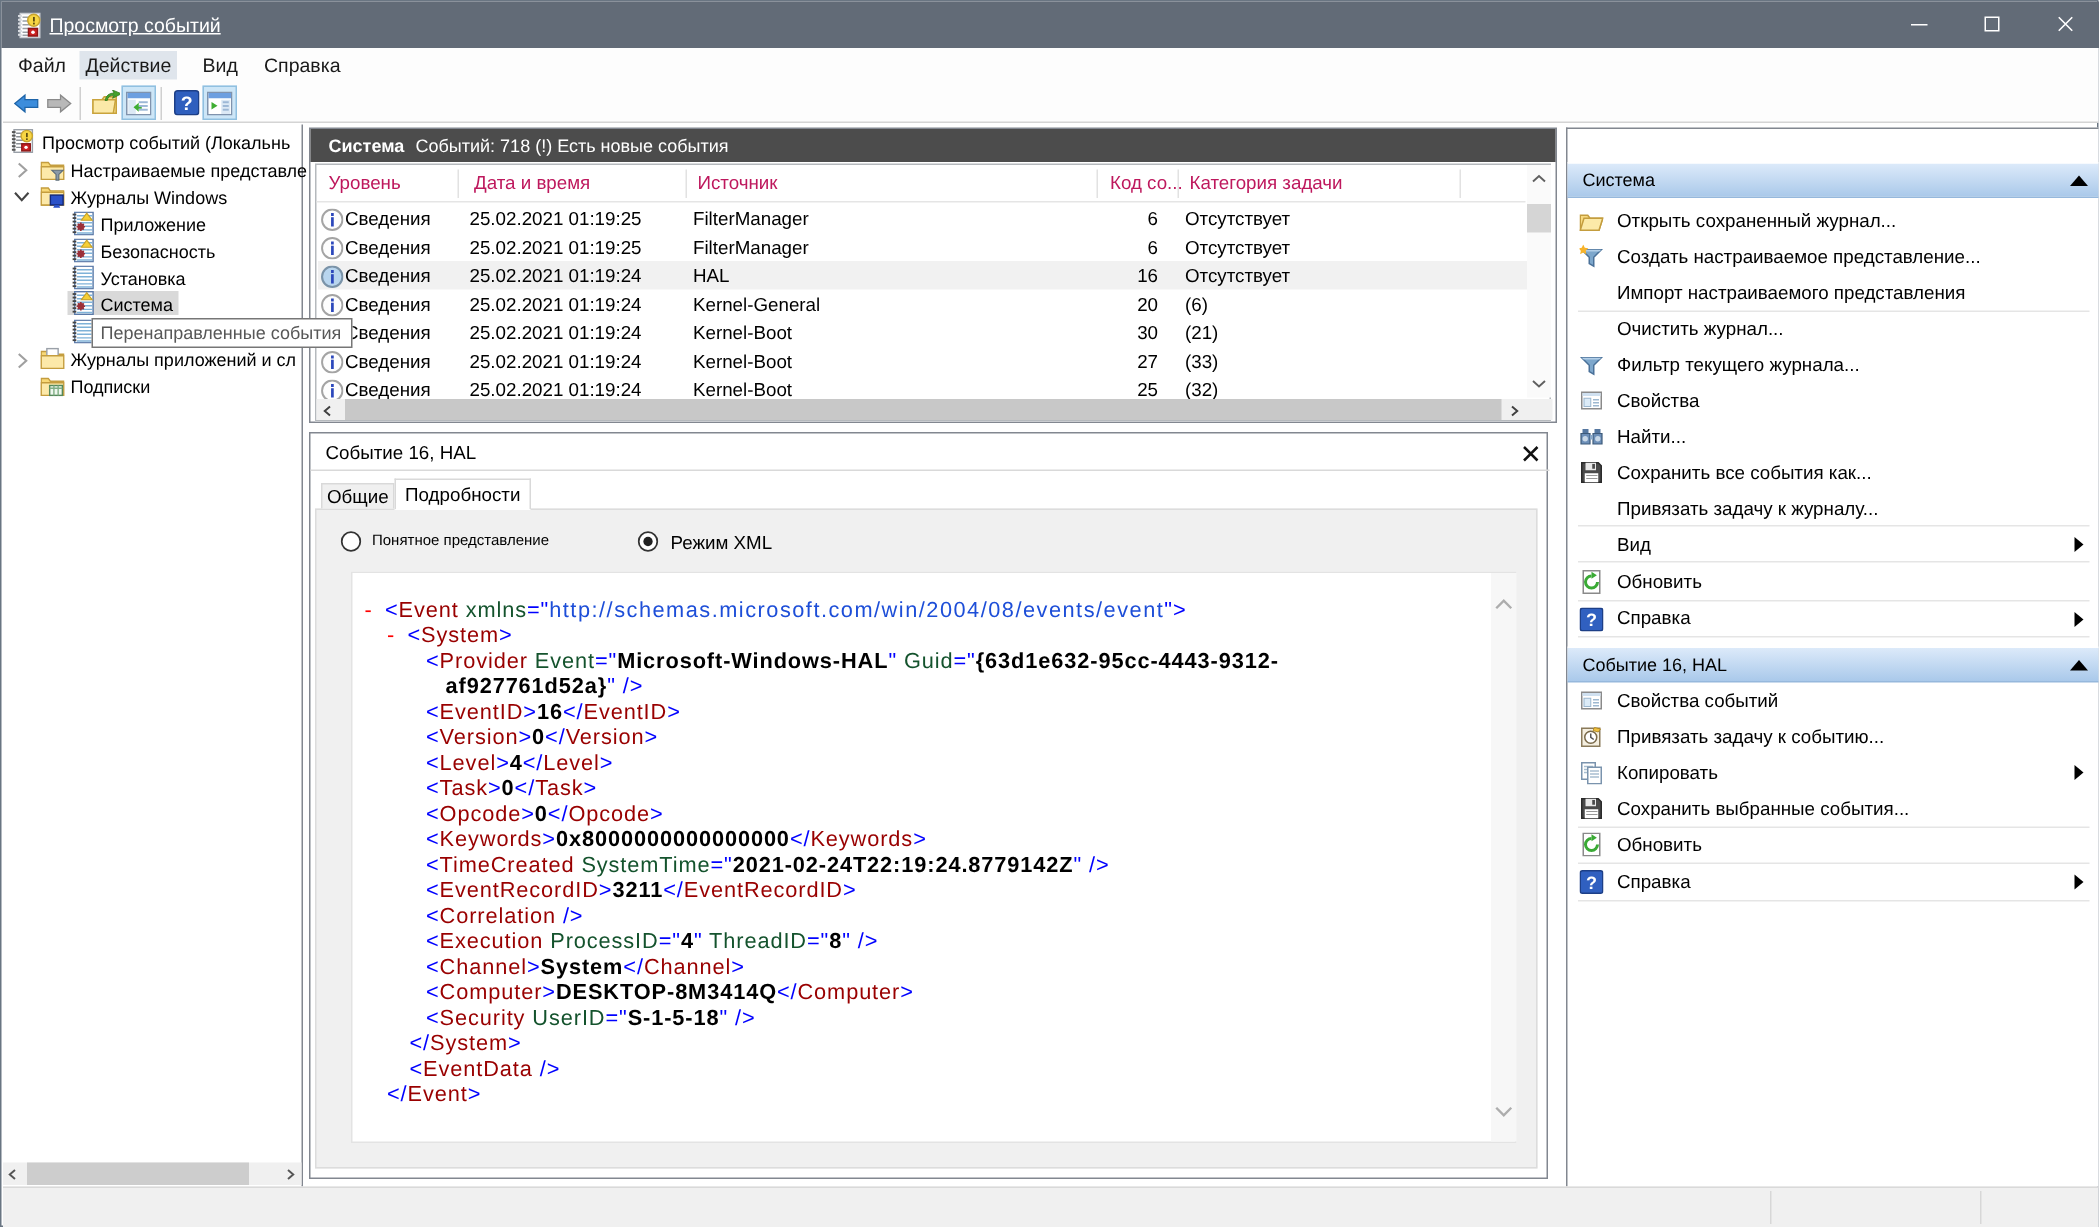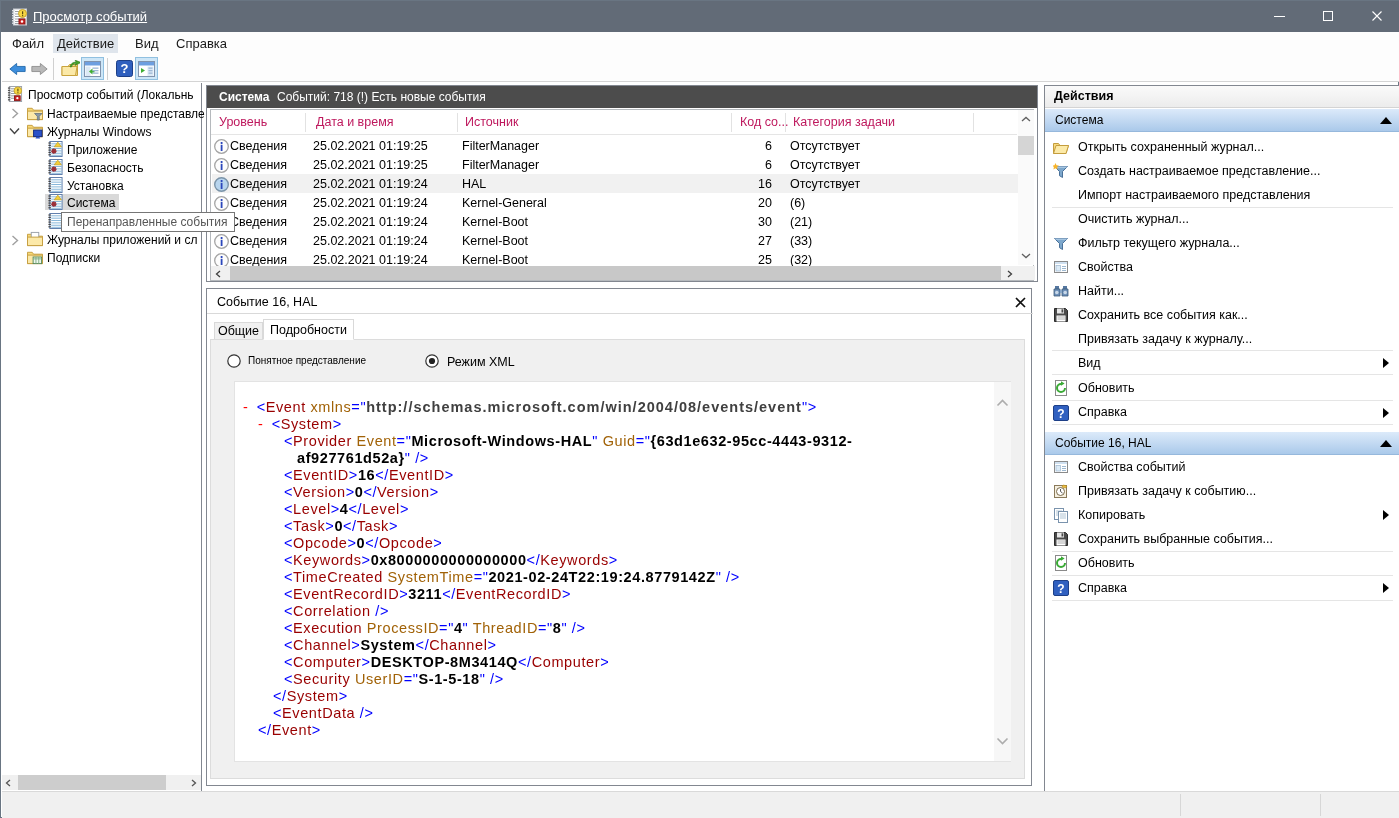--- a/index.html
+++ b/index.html
@@ -27,22 +27,22 @@
 .lrow { position:absolute; left:0; width:806px; height:19px; line-height:19px; font-size:12.5px; }
 .lrow .c1 { position:absolute; left:19px; }
 .lrow .c2 { position:absolute; left:102px; }
 .lrow .c3 { position:absolute; left:251px; }
 .lrow .c4 { position:absolute; left:500px; width:61px; text-align:right; }
 .lrow .c5 { position:absolute; left:579px; }
 .iinfo { position:absolute; left:3px; width:15px; height:15px; }
 
 #detail { position:absolute; left:205px; top:287px; width:826px; height:498px; border:1px solid #828790; background:#fff; }
 #xml div { position:absolute; white-space:nowrap; font-size:14.5px; letter-spacing:0.6px; line-height:17px; }
-.xb { color:#0000ff; } .xm { color:#990000; } .xr { color:#a16207; }
-.xv { color:#000; font-weight:bold; } .xu { color:#404040; font-weight:bold; letter-spacing:1.0px; }
+.xb { color:#0000ff; } .xm { color:#990000; } .xr { color:#14532d; }
+.xv { color:#000; font-weight:bold; } .xu { color:#1d4ed8; font-weight:normal; letter-spacing:1.0px; }
 .xd { color:#ff0000; display:inline-block; width:9px; }
 
 #actions { position:absolute; left:1043px; top:84px; width:355px; height:706px; background:#fff; border-left:1px solid #828790; border-top:1px solid #828790; }
 .aitem { position:absolute; left:33px; height:18px; line-height:18px; font-size:12.5px; white-space:nowrap; }
 .aicon { position:absolute; left:8px; width:16px; height:16px; }
 .tri-up { position:absolute; left:335px; width:0; height:0; border-left:6px solid transparent; border-right:6px solid transparent; border-bottom:7px solid #000; }
 .asep { position:absolute; left:7px; width:341px; height:1px; background:#e5e5e5; }
 .ahdr { position:absolute; left:0; width:354px; height:24px; background:linear-gradient(#dceafa,#aac9ea); border-top:1px solid #ffffff; border-bottom:1px solid #96b8dc; line-height:22px; padding-left:10px; font-size:12px; color:#000; }
 .arrowr { position:absolute; width:0; height:0; border-left:6px solid #000; border-top:5px solid transparent; border-bottom:5px solid transparent; }
 
@@ -524,21 +524,20 @@
         <div style="left:49px;top:255px"><span class="xb">&lt;</span><span class="xm">Channel</span><span class="xb">&gt;</span><span class="xv">System</span><span class="xb">&lt;/</span><span class="xm">Channel</span><span class="xb">&gt;</span></div>
         <div style="left:49px;top:272px"><span class="xb">&lt;</span><span class="xm">Computer</span><span class="xb">&gt;</span><span class="xv">DESKTOP-8M3414Q</span><span class="xb">&lt;/</span><span class="xm">Computer</span><span class="xb">&gt;</span></div>
         <div style="left:49px;top:289px"><span class="xb">&lt;</span><span class="xm">Security</span> <span class="xr">UserID</span><span class="xb">="</span><span class="xv">S-1-5-18</span><span class="xb">"</span> <span class="xb">/&gt;</span></div>
         <div style="left:38px;top:306px"><span class="xb">&lt;/</span><span class="xm">System</span><span class="xb">&gt;</span></div>
         <div style="left:38px;top:323px"><span class="xb">&lt;</span><span class="xm">EventData</span> <span class="xb">/&gt;</span></div>
         <div style="left:23px;top:340px"><span class="xb">&lt;/</span><span class="xm">Event</span><span class="xb">&gt;</span></div>
       </div>
     </div>
   </div>
   <div id="actions">
-    <div class="abs" style="left:0px;top:0px;width:354px;height:22px;background:linear-gradient(#fafafa,#ececec);border-bottom:1px solid #d4d4d4;line-height:21px;padding-left:9px;font-weight:bold;font-size:12.5px">Действия</div>
     <div class="ahdr" style="top:22px">Система<div class="tri-up" style="top:8px"></div></div>
     <svg class="aicon" style="top:53px" viewBox="0 0 16 16">
         <path d="M0.5 4.5 h5 l1.5 2 h8.5 l-2.5 8 h-12.5 z" fill="#f8da80" stroke="#c49d3e"></path>
         <path d="M3 6.5 h12.5 l-2.5 8 h-12.5 z" fill="#fceaa8" stroke="#c49d3e"></path>
       </svg>
     <div class="aitem" style="top:52px">Открыть сохраненный журнал...</div>
     <svg class="aicon" style="top:77px" viewBox="0 0 16 16">
         <use href="#funnel"></use>
         <path d="M2.5 0 l1 2.2 2.4 0.3 -1.8 1.6 0.5 2.4 -2.1-1.2 -2.1 1.2 0.5-2.4 -1.8-1.6 2.4-0.3 z" fill="#f7b32a"></path>
       </svg>

